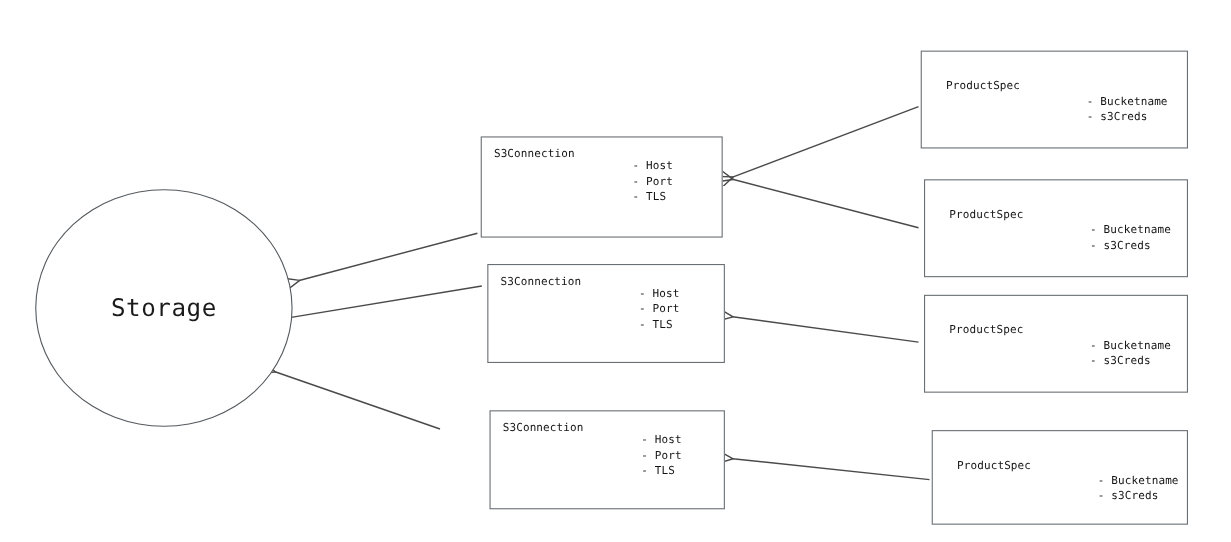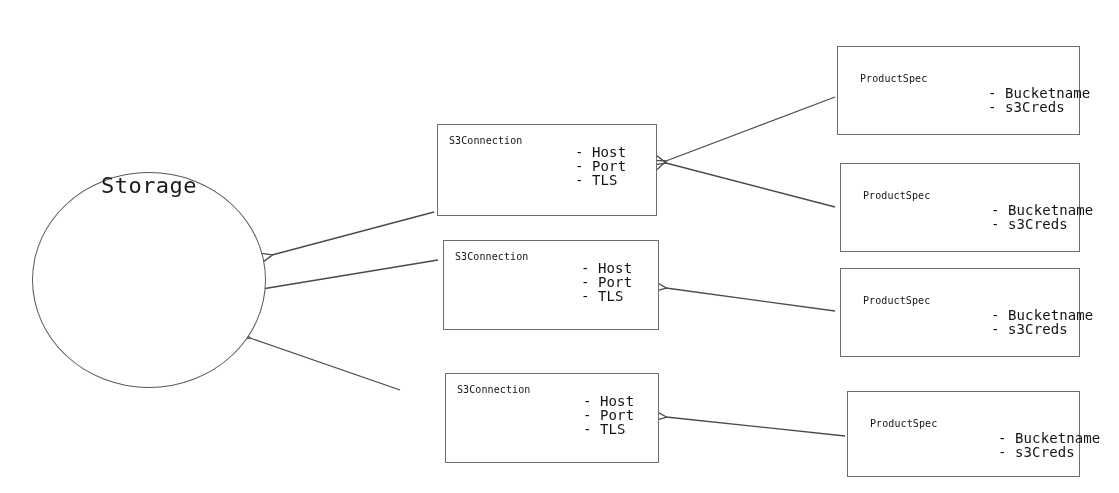--- a/index.html
+++ b/index.html
@@ -29,21 +29,21 @@
   .node {
     position: absolute;
     box-sizing: border-box;
   }
   
   .circle-node {
     border: 1.4px solid #555a5e;
     border-radius: 50%;
     background: #ffffff;
     display: flex;
-    align-items: flex-start;
+    align-items: center;
     justify-content: center;
   }
   .circle-label {
     font-family: "DejaVu Sans Mono", monospace;
     font-size: 22px;
     color: #1b1b1b;
     letter-spacing: 0.5px;
     white-space: nowrap;
   }
   
@@ -55,21 +55,21 @@
     position: absolute;
     font-family: "DejaVu Sans Mono", monospace;
     font-size: 10px;
     color: #141414;
     white-space: nowrap;
     letter-spacing: 0.1px;
   }
   .box-fields {
     position: absolute;
     font-family: "DejaVu Sans Mono", monospace;
-    font-size: 14px;
+    font-size: 10px;
     color: #141414;
     line-height: 14px;
     white-space: nowrap;
     letter-spacing: 0.1px;
   }
   .box-fields div { white-space: nowrap; }
 
   
   .s3conn .box-title { left: 11px; top: 10px; }
   .s3conn .box-fields { left: 137px; top: 20px; }

